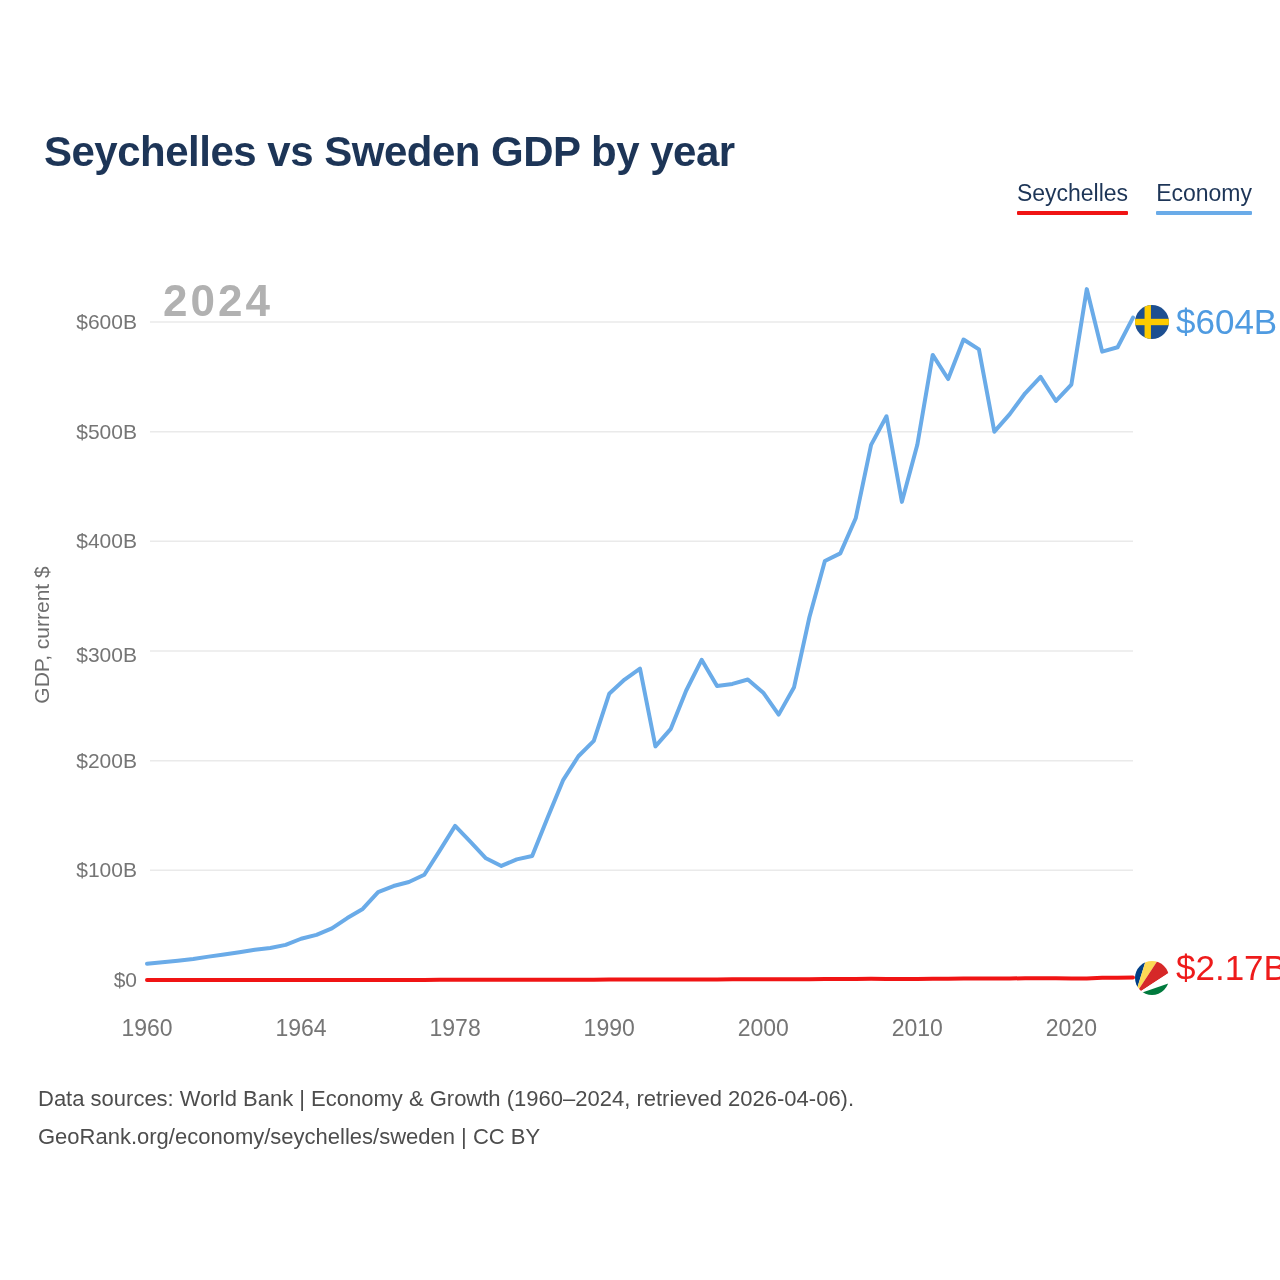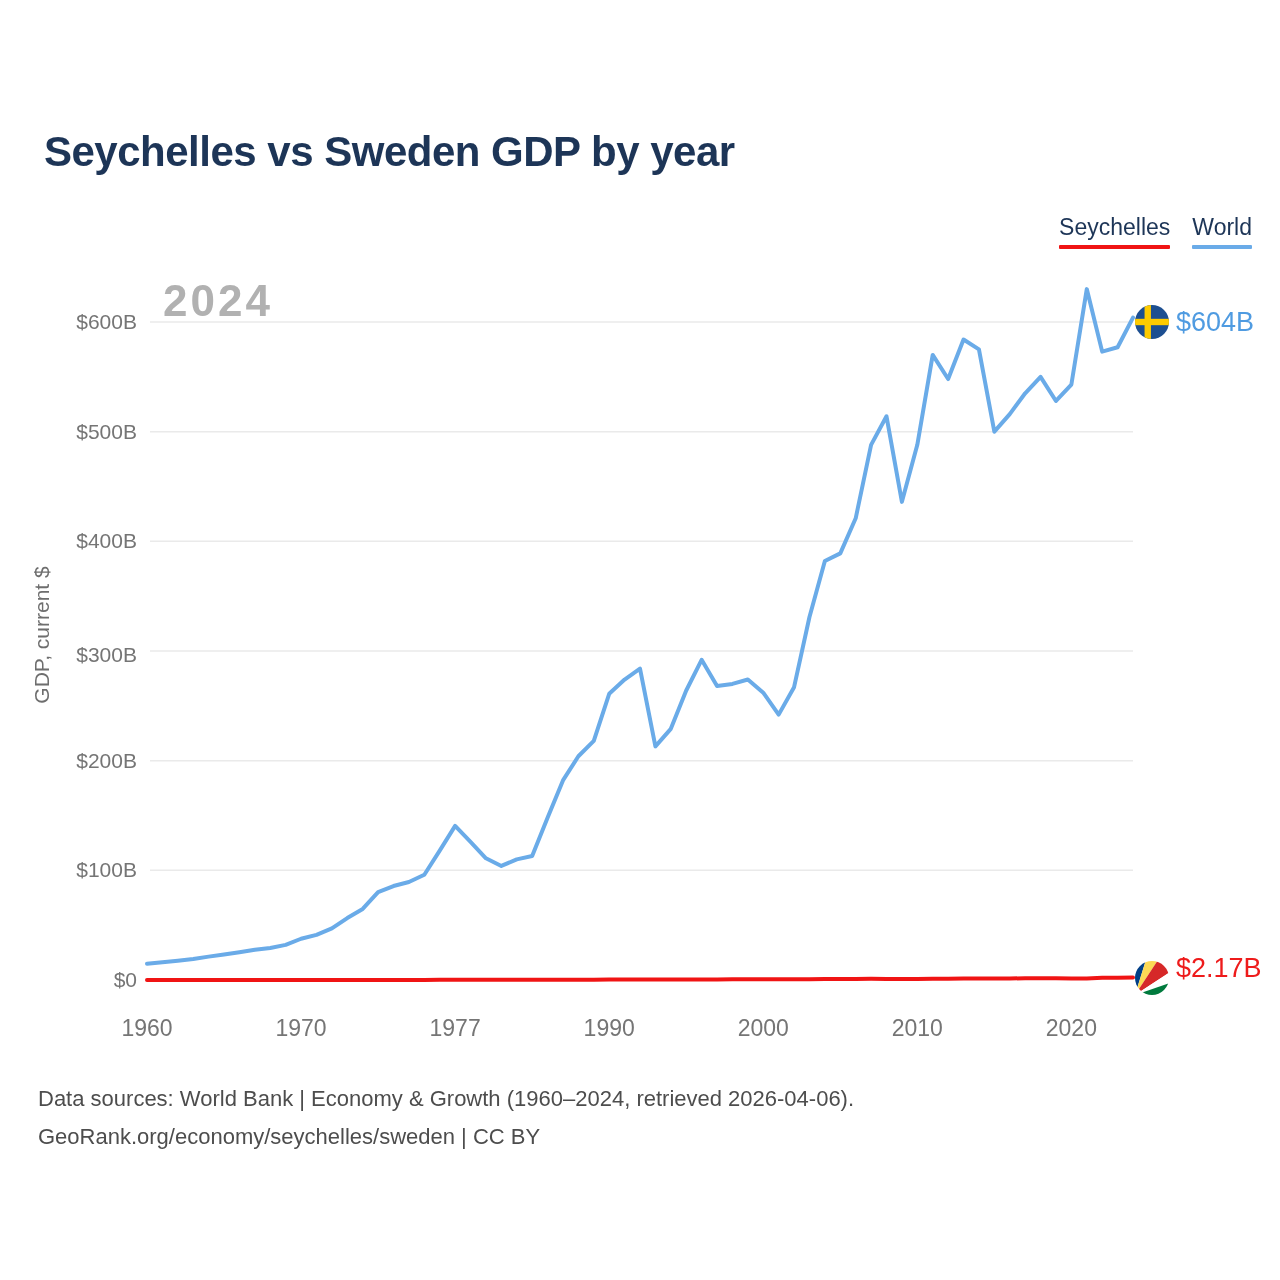--- a/index.html
+++ b/index.html
@@ -6,21 +6,21 @@
   body{
     width:1280px;height:1280px;position:relative;overflow:hidden;
     font-family:"Liberation Sans","DejaVu Sans",sans-serif;
     -webkit-font-smoothing:antialiased;
   }
   .page-title{
     position:absolute;left:28px;top:112px;margin:16px;
     font-size:42px;font-weight:700;color:#1d3557;letter-spacing:-0.5px;
   }
   .legend{
-    position:absolute;right:28px;top:181px;display:flex;gap:22px;align-items:flex-start;margin-top:34px;
+    position:absolute;right:28px;top:181px;display:flex;gap:28px;align-items:flex-start;
   }
   .legend-item{cursor:pointer;text-align:center;}
   .legend-label{font-size:23px;color:#1d3557;display:block;line-height:1.1;}
   .legend-underline{display:block;height:4px;margin-top:5px;border-radius:1px;}
   .watermark{
     position:absolute;left:163px;top:276px;
     font-size:44px;font-weight:700;color:#b1b1b1;letter-spacing:3px;
   }
   .y-axis-title{
     position:absolute;left:42px;top:635px;transform:translate(-50%,-50%) rotate(-90deg);
@@ -29,39 +29,39 @@
   #plot{position:absolute;left:0;top:0;width:1280px;height:1280px;}
   .ytick{
     position:absolute;left:27px;width:110px;text-align:right;
     font-size:21px;color:#757575;line-height:26px;
   }
   .xtick{
     position:absolute;width:120px;text-align:center;top:1014px;
     font-size:23px;color:#757575;line-height:28px;
   }
   .flag{position:absolute;width:34px;height:34px;}
-  .end-label{position:absolute;font-size:27px;white-space:nowrap;line-height:34px;}
+  .end-label{position:absolute;font-size:35px;white-space:nowrap;line-height:34px;}
   .end-label.sweden{color:#4f9be1;}
   .end-label.seychelles{color:#ee1b1b;}
   .footer{position:absolute;left:38px;font-size:22px;color:#4d4d4d;}
 </style>
 </head>
 <body>
 
 <div>
 
   <h1 class="page-title">Seychelles vs Sweden GDP by year</h1>
 
   <div class="legend">
     <div class="legend-item">
       <span class="legend-label">Seychelles</span>
       <span class="legend-underline" id="legend-line-0" style="background: rgb(240, 20, 20);"></span>
     </div>
     <div class="legend-item">
-      <span class="legend-label">World</span>
+      <span class="legend-label">Economy</span>
       <span class="legend-underline" id="legend-line-1" style="background: rgb(106, 171, 232);"></span>
     </div>
   </div>
 
   <div class="watermark">2024</div>
 
   <div class="y-axis-title">GDP, current $</div>
 
   <svg id="plot" xmlns="http://www.w3.org/2000/svg" viewBox="0 0 1280 1280" aria-label="line chart">
       <line x1="150" x2="1133" y1="870.3333333333334" y2="870.3333333333334" stroke="#eaeaea" stroke-width="1.5"></line>
@@ -76,22 +76,22 @@
 
   <div id="ticks">
       <div class="ytick" style="top: 967px;">$0</div>
       <div class="ytick" style="top: 857.333px;">$100B</div>
       <div class="ytick" style="top: 747.667px;">$200B</div>
       <div class="ytick" style="top: 622px; margin-top: 20px;">$300B</div>
       <div class="ytick" style="top: 528.333px;">$400B</div>
       <div class="ytick" style="top: 418.667px;">$500B</div>
       <div class="ytick" style="top: 309px;">$600B</div>
       <div class="xtick" style="left: 87px;">1960</div>
-      <div class="xtick" style="left: 241.062px;">1970</div>
-      <div class="xtick" style="left: 395.125px;">1977</div>
+      <div class="xtick" style="left: 241.062px;">1964</div>
+      <div class="xtick" style="left: 395.125px;">1978</div>
       <div class="xtick" style="left: 549.188px;">1990</div>
       <div class="xtick" style="left: 703.25px;">2000</div>
       <div class="xtick" style="left: 857.312px;">2010</div>
       <div class="xtick" style="left: 1011.38px;">2020</div>
     </div>
 
   <svg class="flag" style="left:1135px;top:305px;" viewBox="0 0 32 32" xmlns="http://www.w3.org/2000/svg">
     <defs>
         <clipPath id="cirSE">
           <circle cx="16" cy="16" r="16"></circle>

